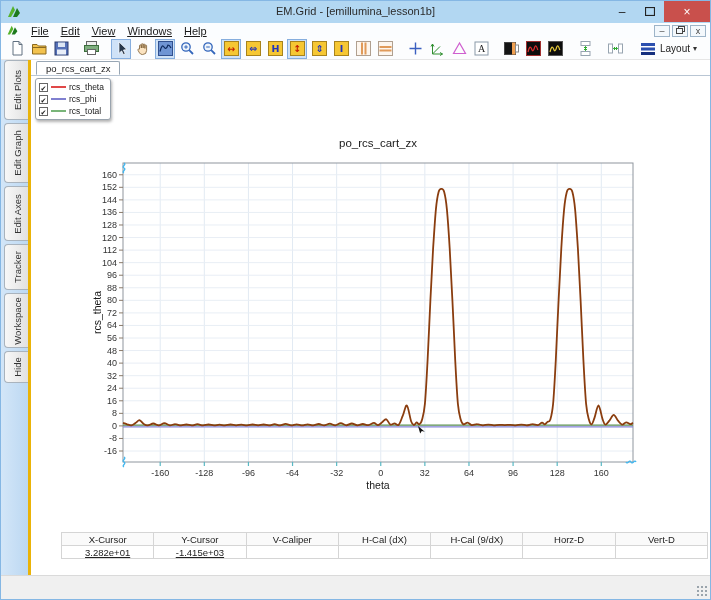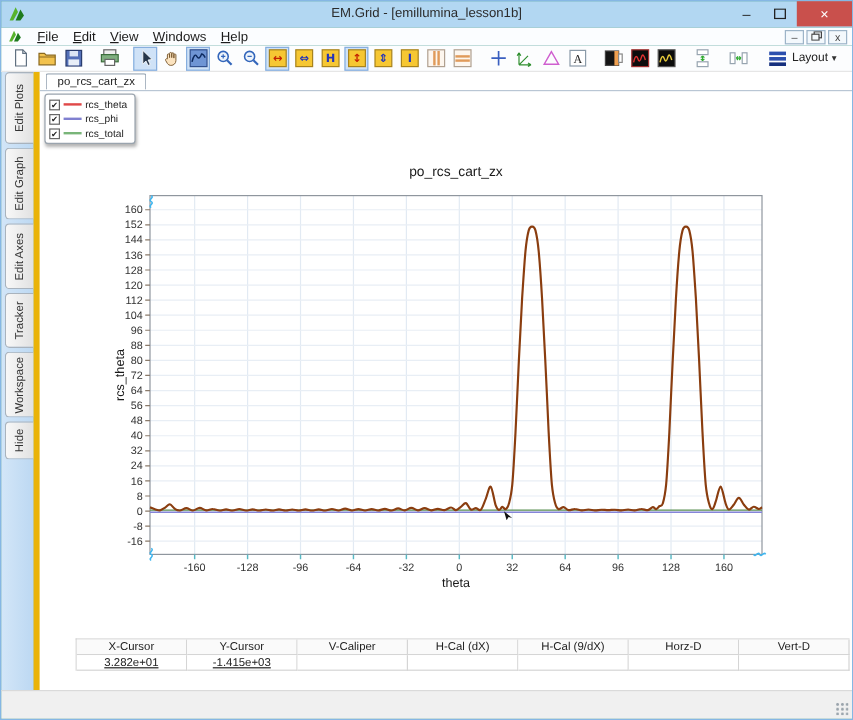--- a/index.html
+++ b/index.html
@@ -1,31 +1,31 @@
 <!DOCTYPE html>
 <html><head>
 <meta charset="utf-8">
 <style>
   html,body{margin:0;padding:0;}
   body{width:711px;height:600px;position:relative;overflow:hidden;
        font-family:"Liberation Sans",sans-serif;background:#e8e8e8;}
-  .window{position:absolute;inset:0;border:1px solid #85b7e4;background:#0f766e;box-sizing:border-box;}
+  .window{position:absolute;inset:0;border:1px solid #85b7e4;background:#7f1d1d;box-sizing:border-box;}
 
   
   .titlebar{position:absolute;left:0;top:0;right:0;height:22px;background:#b2d7f2;}
   .titlebar .title{position:absolute;left:0;right:0;top:4px;text-align:center;font-size:11px;color:#2b2b2b;}
   .t-logo{position:absolute;left:5px;top:3px;width:16px;height:16px;}
   .t-btns{position:absolute;right:0;top:0;height:21px;display:flex;align-items:stretch;}
   .t-min,.t-max{width:28px;display:flex;align-items:center;justify-content:center;color:#222;font-size:12px;}
   .t-close{width:46px;background:#c9504c;color:#fff;display:flex;align-items:center;justify-content:center;font-size:12px;}
 
   
   .menubar{position:absolute;left:0;top:22px;right:0;height:15px;background:#fbfdff;display:flex;align-items:center;font-size:11px;}
   .m-logo{width:13px;height:13px;margin:0 6px 0 5px;flex:none;}
-  .menu-item{padding:0 6px;color:#1c1c1c;}
+  .menu-item{padding:0 6px;color:#1c1c1c;text-decoration:underline;}
   .menu-item u{text-decoration:underline;}
   .mdi{margin-left:auto;display:flex;gap:2px;padding-right:4px;}
   .mdi-btn{width:16px;height:12px;border:1px solid #9db4c8;background:#f3f8fc;font-size:9px;line-height:10px;text-align:center;color:#444;box-sizing:border-box;}
 
   
   .toolbar{position:absolute;left:0;top:37px;right:0;height:22px;background:#fcfdfe;border-bottom:1px solid #e6e6e6;
            display:flex;align-items:center;padding-left:5px;box-sizing:border-box;}
   .tbtn{width:20px;height:20px;display:flex;align-items:center;justify-content:center;margin:0 1px;border:1px solid transparent;box-sizing:border-box;}
   .tbtn.pressed{background:#cfe2f7;border-color:#86aede;}
   .tsep{width:8px;height:18px;}
@@ -33,21 +33,21 @@
   .layout-btn .caret{font-size:8px;color:#333;}
 
   
   .side{position:absolute;left:0;top:59px;width:27px;bottom:24px;background:linear-gradient(90deg,#d3e6f8,#bcd8f2);}
   .side-tab{position:relative;width:24px;margin:0 0 3px 3px;background:linear-gradient(90deg,#f8f8f8,#e1e1e1);
             border:1px solid #a9b3bd;border-right:none;border-radius:4px 0 0 4px;box-sizing:border-box;}
   .side-tab span{position:absolute;left:50%;top:50%;transform:translate(-50%,-50%) rotate(-90deg);
                  white-space:nowrap;font-size:9.5px;color:#333;}
 
   
-  .doc{position:absolute;left:27px;top:59px;right:0;bottom:24px;background:#fff;border-left:5px solid #eab308;box-sizing:border-box;}
+  .doc{position:absolute;left:27px;top:59px;right:0;bottom:24px;background:#fff;border-left:3px solid #eab308;box-sizing:border-box;}
   .tabrow{position:relative;height:15px;border-bottom:1px solid #b9c6d4;}
   .doc-tab{position:absolute;left:5px;top:1px;height:14px;padding:0 9px;background:#fff;border:1px solid #98a6b4;border-bottom:1px solid #fff;
            font-size:9.5px;line-height:13px;color:#222;border-radius:2px 2px 0 0;box-sizing:border-box;}
 
   
   .legend{position:absolute;left:4px;top:18px;background:#fff;border:1px solid #9aa4ae;border-radius:3px;
           box-shadow:1px 2px 3px rgba(0,0,0,.3);padding:2px 6px 2px 3px;z-index:5;}
   .leg-row{display:flex;align-items:center;gap:3px;height:12px;}
   .leg-check{width:9px;height:9px;border:1px solid #666;background:#fff;font-size:7px;line-height:9px;text-align:center;color:#222;box-sizing:border-box;}
   .leg-line{width:15px;height:0;border-top:2px solid #000;flex:none;}

